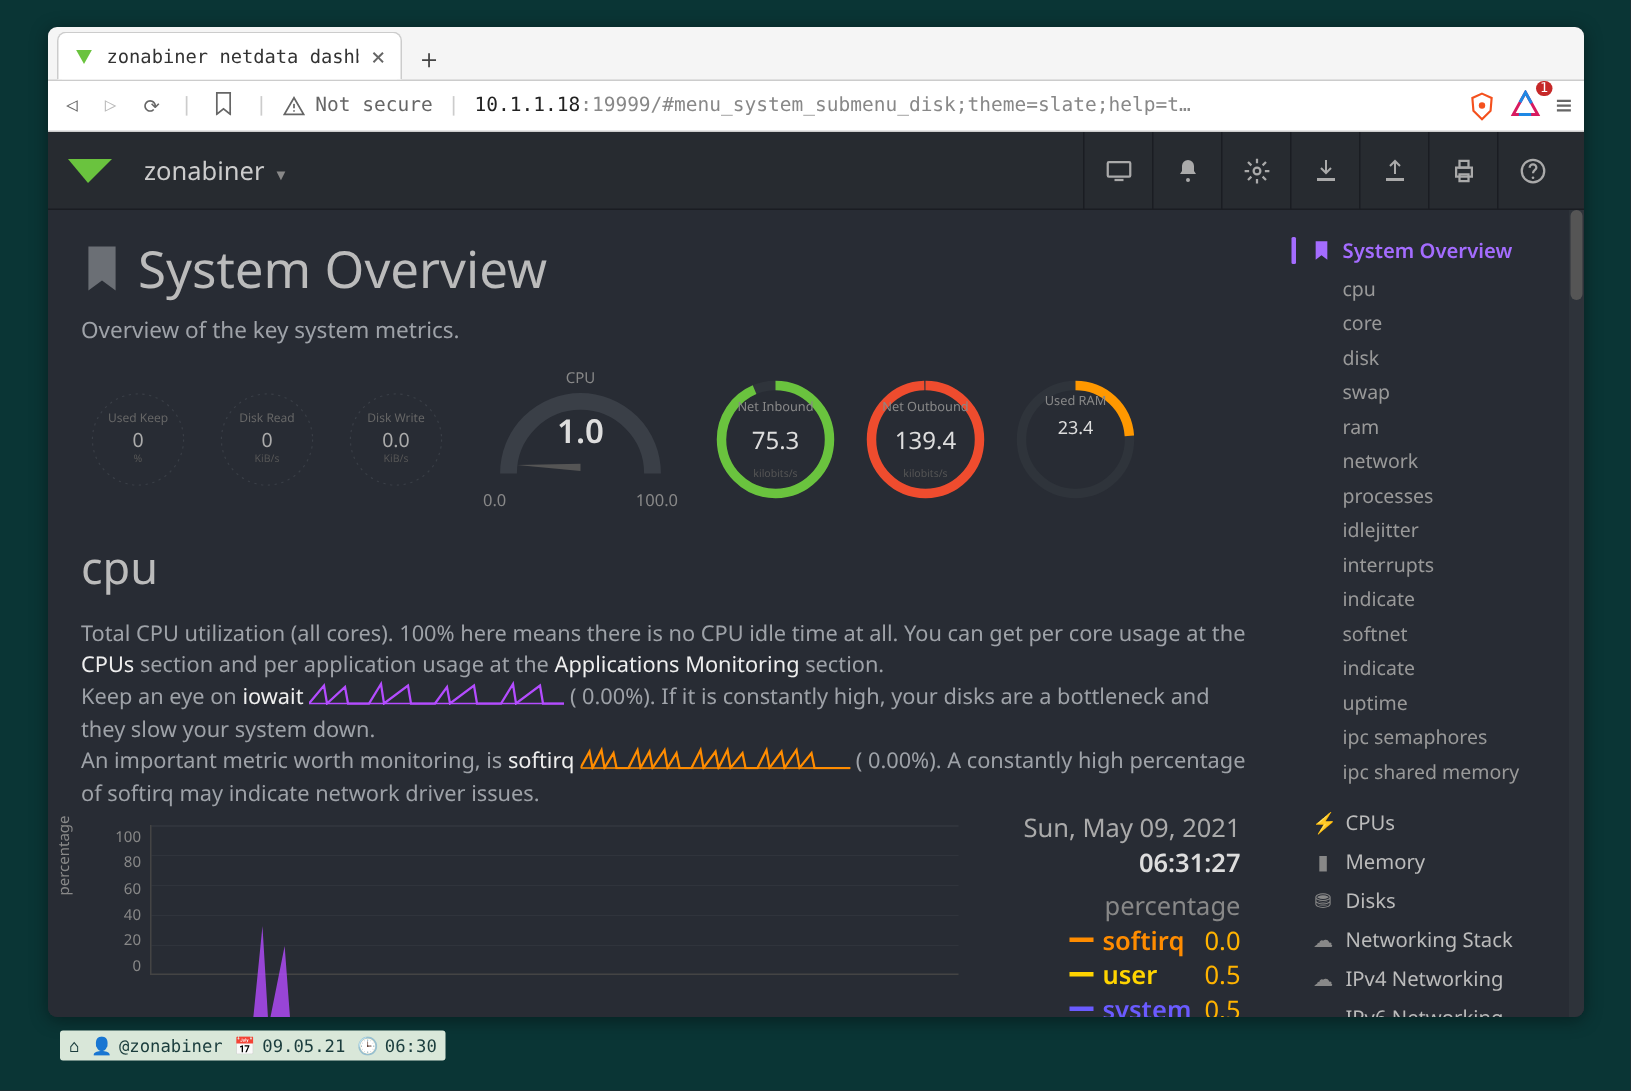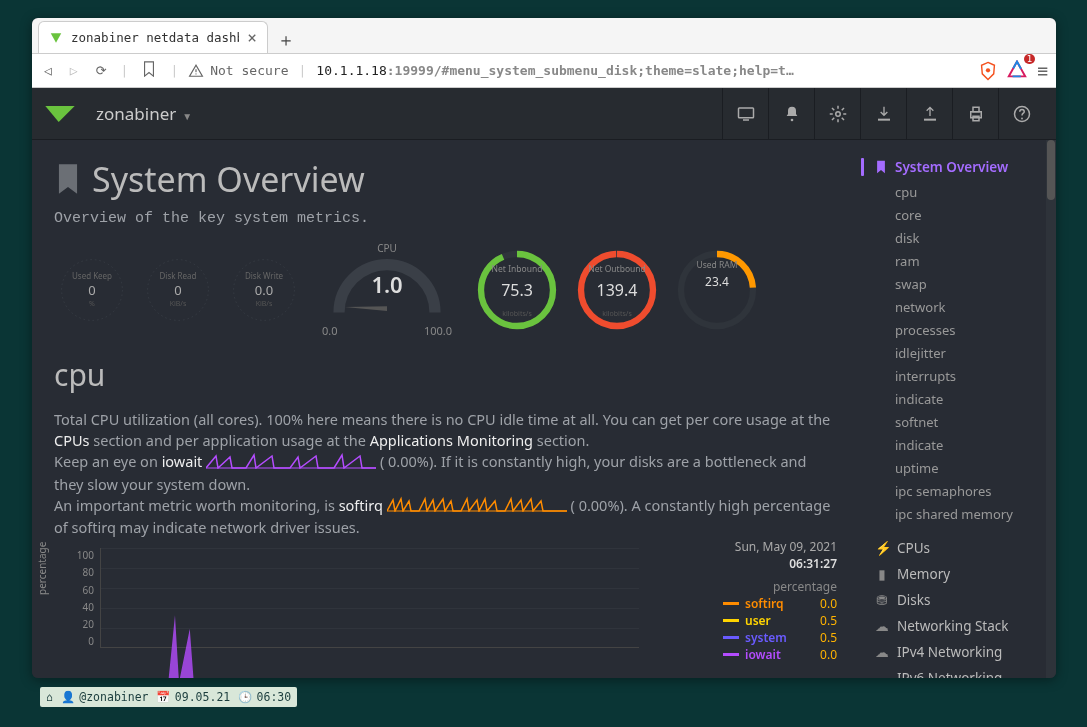--- a/index.html
+++ b/index.html
@@ -17,39 +17,39 @@
 .newtab { width: 28px; height: 28px; display: flex; align-items: center; justify-content: center; color: #444; font-size: 18px; margin-left: 4px; }
 
 
 .addrbar { height: 34px; background: #fff; border-bottom: 1px solid #ccc; display: flex; align-items: center; padding: 0 8px; gap: 10px; font-family: monospace; font-size: 13px; color: #444; }
 .addrbar .nav { color:#666; padding: 0 4px; }
 .addrbar .nav.dim { color:#bbb; }
 .addrbar .sep { color:#ccc; }
 .addrbar .secure { display:flex; align-items:center; gap:6px; color:#666; }
 .addrbar .urlbox { flex:1; white-space:nowrap; overflow:hidden; text-overflow:ellipsis; }
 .addrbar .url-host { color:#222; }
-.addrbar .url-rest { color:#888;font-weight:bold; }
+.addrbar .url-rest { color:#888; }
 .addrbar .shield svg { display:block; }
 .addrbar .tri { position:relative; }
 .addrbar .tri .badge { position:absolute; top:-6px; right:-8px; background:#c62828; color:#fff; border-radius:8px; font-size:9px; padding:0 3px; }
 .addrbar .menu { font-size:18px; color:#666; }
 
 
 .apptop { height: 52px; background: #272b30; display:flex; align-items:center; padding: 0 12px; border-bottom: 1px solid #1a1d22; color: #ccc; }
 .logo svg { display:block; }
 .brand { font-size: 17px; margin-left: 20px; }
 .brand .caret { font-size: 10px; margin-left: 6px; color:#888; }
 .apptop .spacer { flex:1; }
 .apptop .btn { width:46px; height:52px; display:flex; align-items:center; justify-content:center; border-left:1px solid #1a1d22; color:#aaa; }
 
 
 .content { position: relative; display:flex; height: calc(660px - 36px - 34px - 52px); background:#282c34; }
 .main { flex:1; padding: 16px 22px; overflow:hidden; color:#9ea2a8; }
 .main h1 { display:flex; align-items:center; gap:10px; font-size:34px; font-weight:400; color:#bbb; }
-.main .subtitle { margin-top: 8px; font-size: 15px; font-family: Liberation Mono, monospace; }
+.main .subtitle { margin-top: 8px; font-size: 15px; }
 
 
 .sidebar { width: 195px; padding: 14px 8px 14px 14px; font-size: 13.5px; }
 .sidebar .sec { display:flex; align-items:center; gap:8px; padding: 4px 0; color:#bbb; }
 .sidebar .sec.cur { color:#a46cff; font-weight:600; }
 .sidebar .cur-bar { width:3px; height:18px; background:#a46cff; border-radius:1px; position:absolute; margin-left:-14px; }
 .sidebar .sub { padding: 2.5px 0 2.5px 20px; color:#999; font-size:13px; }
 .sidebar .sgroup { margin-top: 10px; }
 .scrollbar { position:absolute; right:0; top:0; width:10px; height:100%; background:#2e333a; }
 .scrollbar .thumb { position:absolute; left:1px; right:1px; top:0; height:60px; background:#555; border-radius:4px; }
@@ -79,21 +79,21 @@
 .spark { display:inline-block; vertical-align:middle; }
 
 
 .chart { margin-top: 10px; position:relative; height: 120px; }
 .chart-title { font-size:11px; color:#aaa; font-weight:600; }
 .chart-body { position:relative; height:100px; margin-top:2px; }
 .chart-body .yaxis { position:absolute; left:0; top:0; bottom:0; width:44px; display:flex; flex-direction:column; justify-content:space-between; font-size:10px; color:#888; text-align:right; padding-right:4px; }
 .chart-body .ylabel { position:absolute; left:-12px; top:50%; transform: rotate(-90deg) translateX(10px); transform-origin:left; font-size:10px; color:#888; }
 .chart-body .plot { position:absolute; left:46px; right:200px; top:0; bottom:0; background:repeating-linear-gradient(to bottom, rgba(255,255,255,.04) 0 1px, transparent 1px 20px); border-left:1px solid #444; border-bottom:1px solid #444; }
 .chart-body .plot svg { position:absolute; inset:0; }
-.chart-body .legend { position:absolute; right:2px; top:-10px; width:190px; font-size:12px; }
+.chart-body .legend { position:absolute; right:12px; top:-10px; width:190px; font-size:17px; }
 .legend .date { text-align:right; color:#aaa; }
 .legend .time { text-align:right; color:#ddd; font-weight:600; }
 .legend .caption { text-align:right; color:#888; margin-top:6px; }
 .legend .row { display:flex; justify-content:flex-end; align-items:center; gap:6px; }
 .legend .swatch { width:16px; height:3px; }
 .legend .name { font-weight:600; width:56px; }
 .legend .val { width:30px; text-align:right; color:#ffb300; }
 
 
 .taskbar { position:absolute; left:40px; bottom:20px; height:20px; background:#d9e7d9; border-radius:2px; display:flex; align-items:center; padding:0 6px; font-family:monospace; font-size:11.5px; color:#1b3d3d; gap:8px; }
@@ -367,22 +367,22 @@
         <span class="cur-bar"></span>
         <svg width="12" height="14" viewBox="0 0 14 18">
             <path d="M2 1h10v16l-5-4-5 4z" fill="#a46cff"></path>
           </svg>
         <span>System Overview</span>
       </div>
       <div id="subs">
           <div class="sub">cpu</div>
           <div class="sub">core</div>
           <div class="sub">disk</div>
+          <div class="sub">swap</div>
           <div class="sub">ram</div>
-          <div class="sub">swap</div>
           <div class="sub">network</div>
           <div class="sub">processes</div>
           <div class="sub">idlejitter</div>
           <div class="sub">interrupts</div>
           <div class="sub">indicate</div>
           <div class="sub">softnet</div>
           <div class="sub">indicate</div>
           <div class="sub">uptime</div>
           <div class="sub">ipc semaphores</div>
           <div class="sub">ipc shared memory</div>

